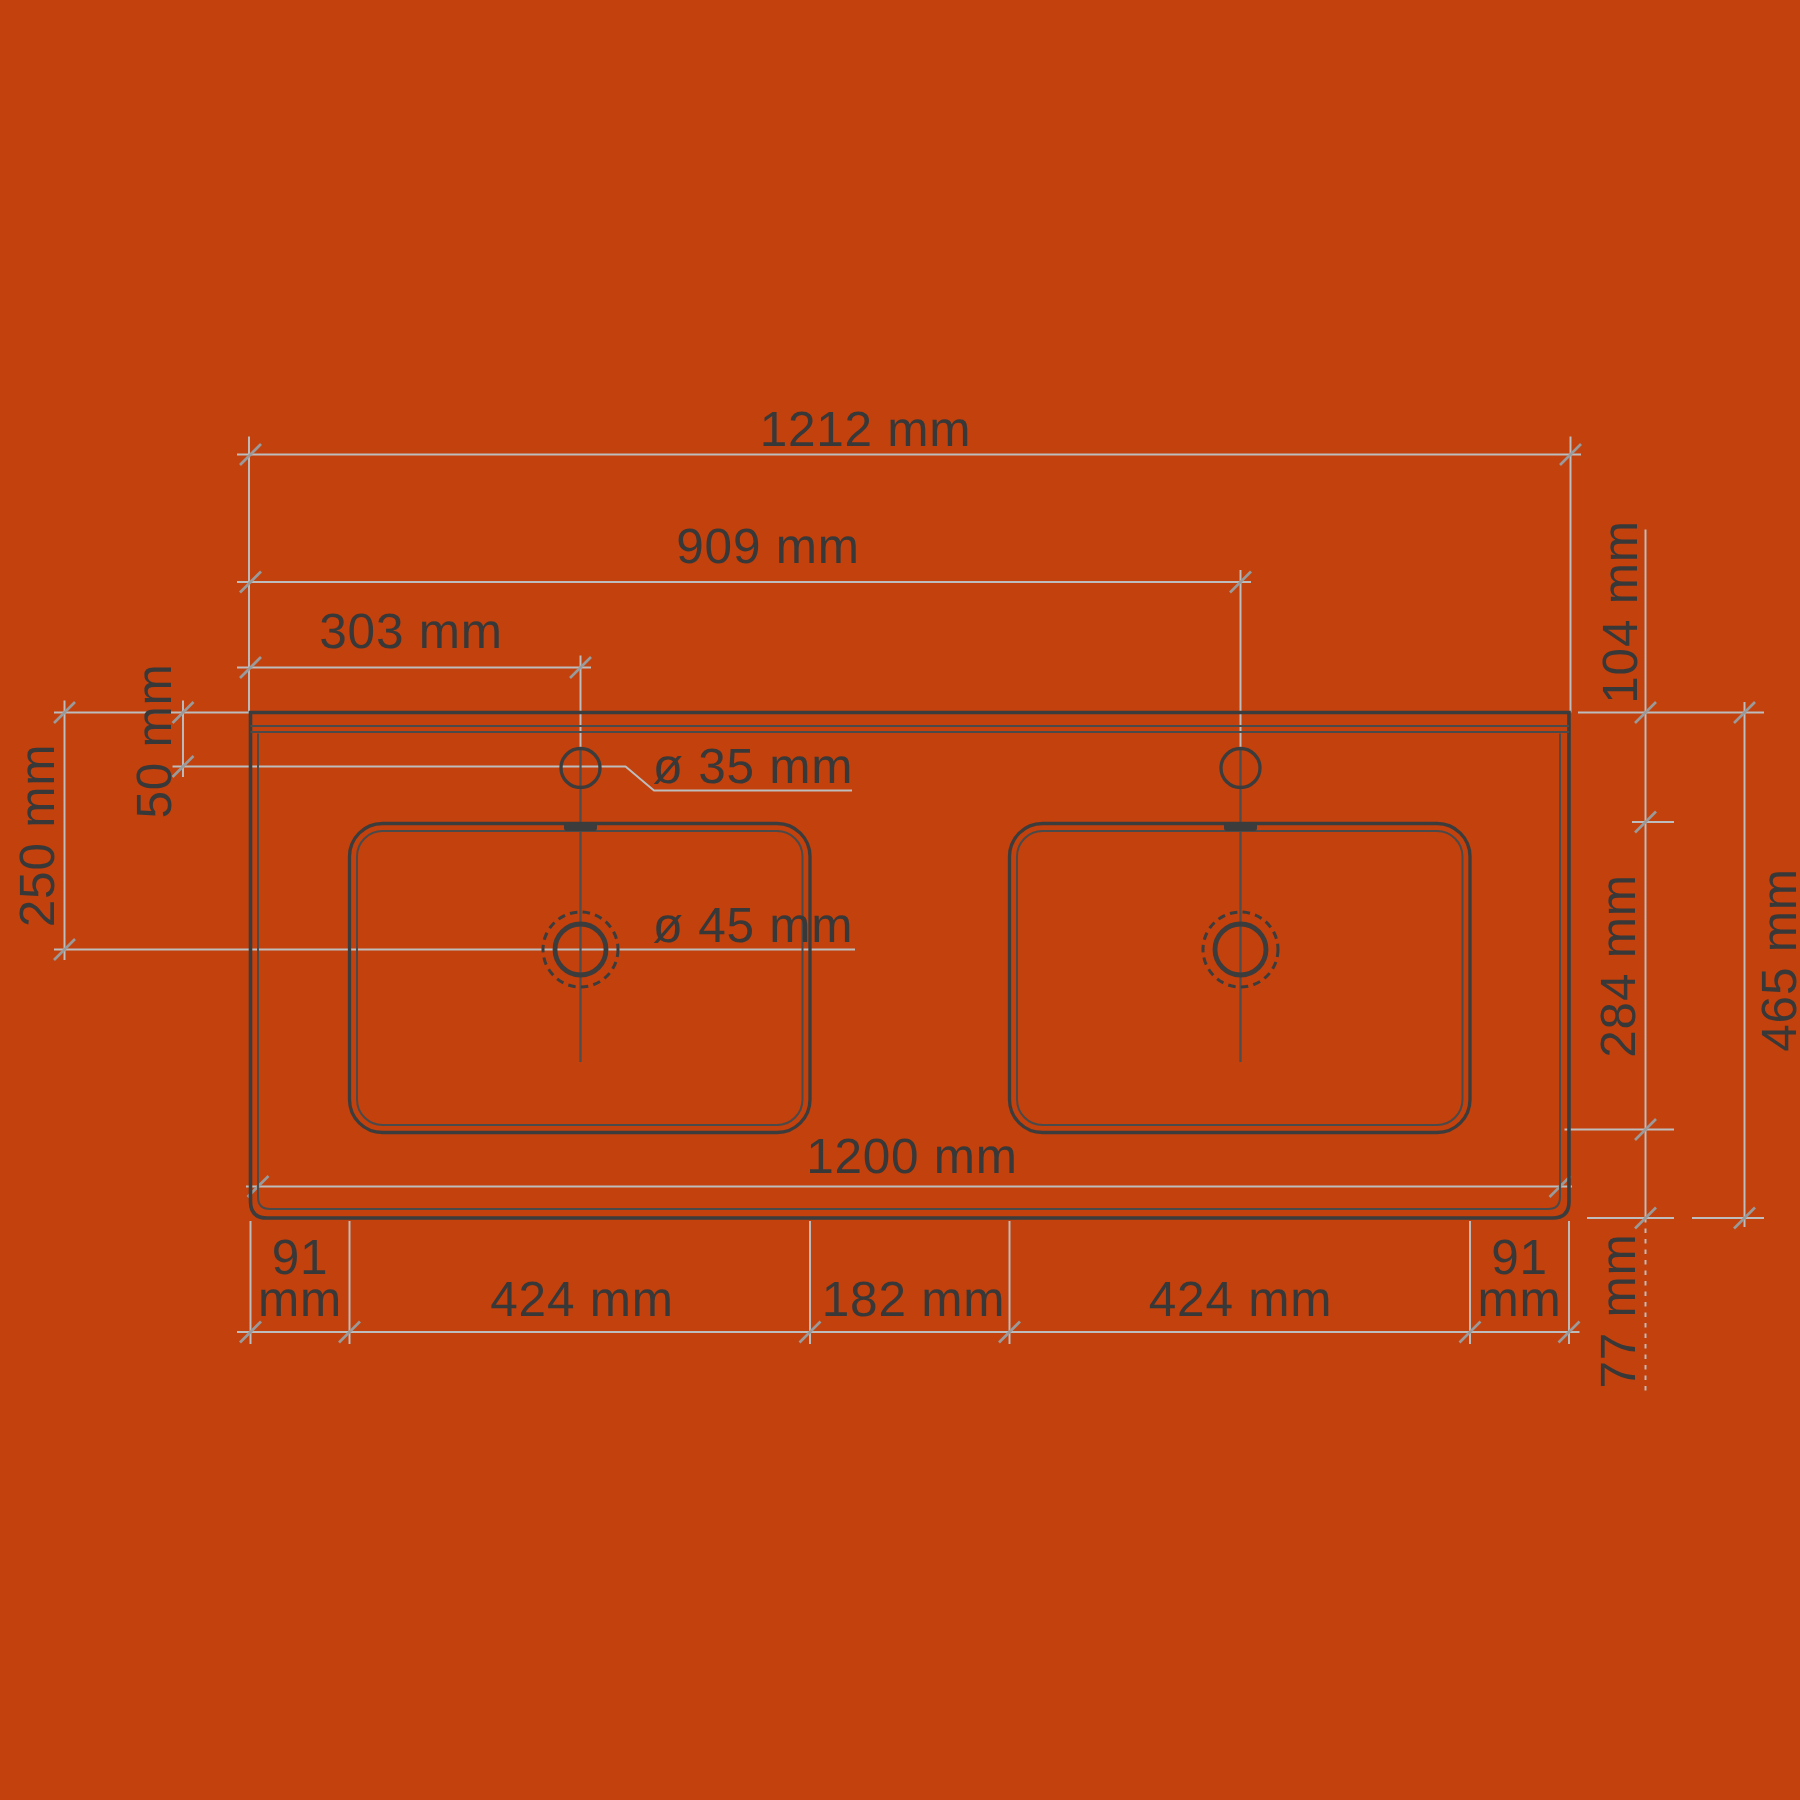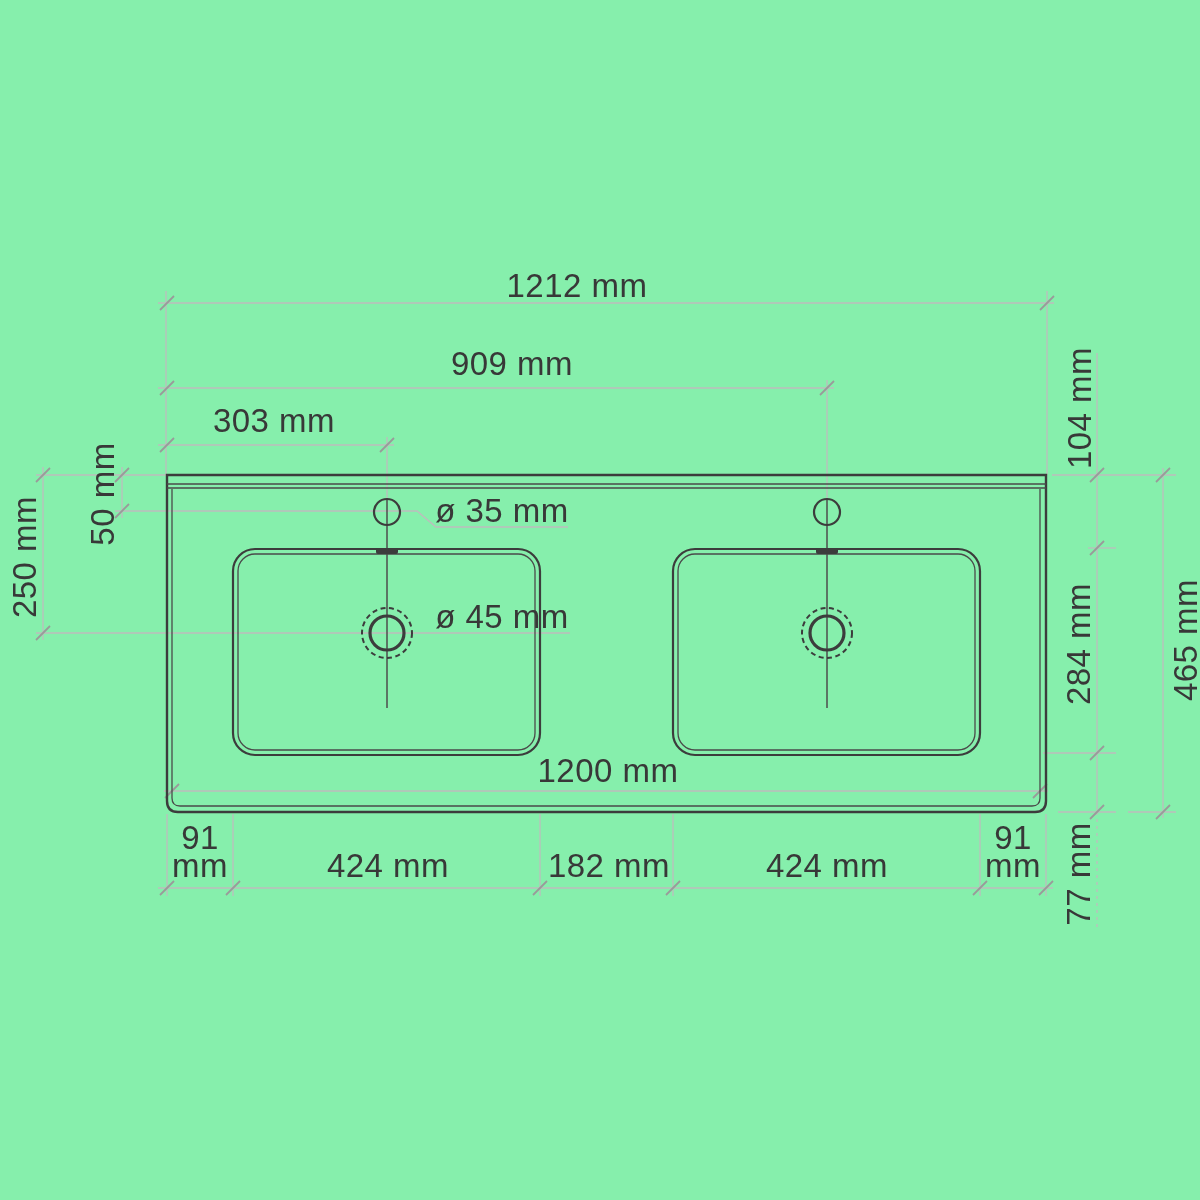--- a/index.html
+++ b/index.html
@@ -6,21 +6,21 @@
     margin: 0;
     padding: 0;
     background: #ffffff;
     width: 1200px;
     height: 1200px;
     overflow: hidden;
   }
   .canvas {
     width: 1200px;
     height: 1200px;
-    background: #86efac;
+    background: #c2410c;
     position: relative;
   }
   svg { display: block; }
   
   .obj   { stroke: #3c3c3c; stroke-width: 2.4; fill: none; stroke-linecap: round; }
   .obj2  { stroke: #3c3c3c; stroke-width: 2.2; fill: none; }
   .objt  { stroke: #4a4a4a; stroke-width: 1.3; fill: none; }
   
   .dim   { stroke: #bdbdbd; stroke-width: 1.3; fill: none; }
   .dimdot{ stroke: #bdbdbd; stroke-width: 1.3; fill: none; stroke-dasharray: 3 4; }

